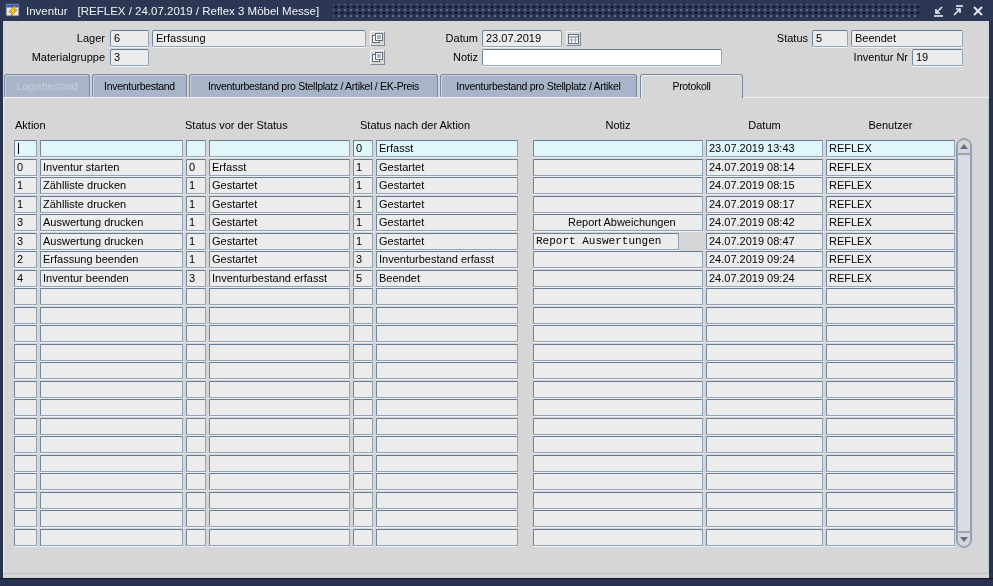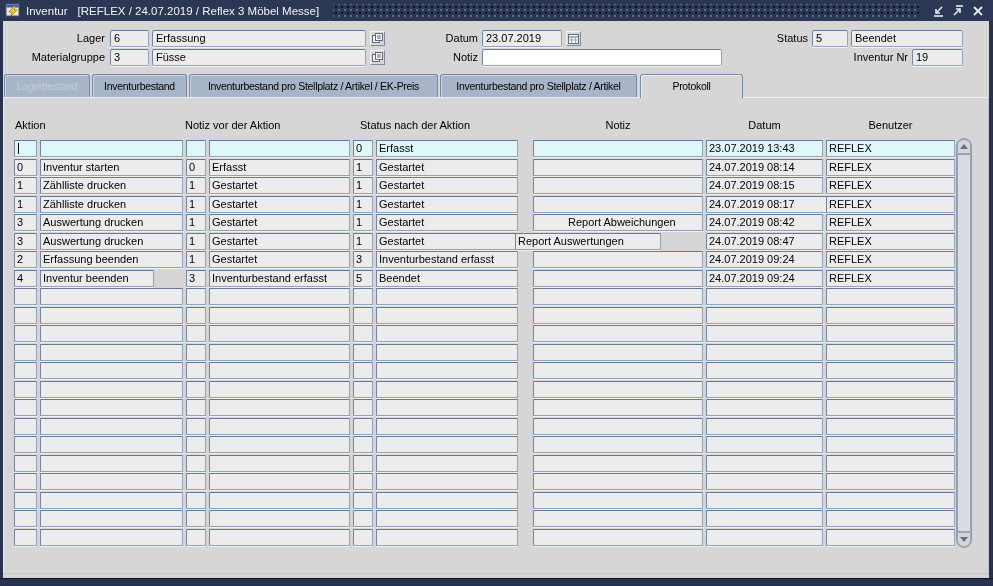--- a/index.html
+++ b/index.html
@@ -146,21 +146,20 @@
     <svg width="11" height="11" viewBox="0 0 11 11">
       <rect x="0.5" y="2.5" width="7" height="7" fill="#fdfdfd" stroke="#5d6b7d"></rect>
       <rect x="3.5" y="0.5" width="7" height="7" fill="#fdfdfd" stroke="#5d6b7d"></rect>
       <line x1="5" y1="3" x2="9" y2="3" stroke="#5d6b7d"></line>
       <line x1="5" y1="5" x2="9" y2="5" stroke="#5d6b7d"></line>
     </svg>
   </button>
 
   <div class="lbl" id="lbl-materialgruppe">Materialgruppe</div>
   <div class="fld" id="fld-materialgruppe-code">3</div>
-  <div class="fld" id="fld-materialgruppe-name">Füsse</div>
   <button class="mini-btn" id="btn-lov-materialgruppe">
     <svg width="11" height="11" viewBox="0 0 11 11">
       <rect x="0.5" y="2.5" width="7" height="7" fill="#fdfdfd" stroke="#5d6b7d"></rect>
       <rect x="3.5" y="0.5" width="7" height="7" fill="#fdfdfd" stroke="#5d6b7d"></rect>
       <line x1="5" y1="3" x2="9" y2="3" stroke="#5d6b7d"></line>
       <line x1="5" y1="5" x2="9" y2="5" stroke="#5d6b7d"></line>
     </svg>
   </button>
 
   <div class="lbl" id="lbl-datum">Datum</div>
@@ -188,21 +187,21 @@
   <div id="tabpage"></div>
   <div id="tabs">
       <div class="tab disabled" style="left: 4px; width: 86px;">Lagerbestand</div>
       <div class="tab" style="left: 92px; width: 95px;">Inventurbestand</div>
       <div class="tab" style="left: 189px; width: 249px;">Inventurbestand pro Stellplatz / Artikel / EK-Preis</div>
       <div class="tab" style="left: 440px; width: 197px;">Inventurbestand pro Stellplatz / Artikel</div>
       <div class="tab active" style="left: 640px; width: 103px;">Protokoll</div>
     </div>
   <div id="headers">
       <div class="colhead c0">Aktion</div>
-      <div class="colhead c1">Notiz vor der Aktion</div>
+      <div class="colhead c1">Status vor der Status</div>
       <div class="colhead c2">Status nach der Aktion</div>
       <div class="colhead c3">Notiz</div>
       <div class="colhead c4">Datum</div>
       <div class="colhead c5">Benutzer</div>
     </div>
   <div id="grid">
       <div class="row current" style="top: 140px;">
         <div class="cell" style="left: 14px; width: 23px;">
           <span class="caret"></span>
         </div>
@@ -238,59 +237,59 @@
         <div class="cell" style="left: 826px; width: 129px;">REFLEX</div>
       </div>
       <div class="row" style="top: 196px;">
         <div class="cell" style="left: 14px; width: 23px;">1</div>
         <div class="cell" style="left: 40px; width: 143px;">Zählliste drucken</div>
         <div class="cell" style="left: 186px; width: 20px;">1</div>
         <div class="cell" style="left: 209px; width: 141px;">Gestartet</div>
         <div class="cell" style="left: 353px; width: 20px;">1</div>
         <div class="cell" style="left: 376px; width: 142px;">Gestartet</div>
         <div class="cell" style="left: 533px; width: 170px;"></div>
-        <div class="cell" style="left: 706px; width: 128px;">24.07.2019 08:17</div>
+        <div class="cell" style="left: 706px; width: 117px;">24.07.2019 08:17</div>
         <div class="cell" style="left: 826px; width: 129px;">REFLEX</div>
       </div>
       <div class="row" style="top: 214px;">
         <div class="cell" style="left: 14px; width: 23px;">3</div>
         <div class="cell" style="left: 40px; width: 143px;">Auswertung drucken</div>
         <div class="cell" style="left: 186px; width: 20px;">1</div>
         <div class="cell" style="left: 209px; width: 141px;">Gestartet</div>
         <div class="cell" style="left: 353px; width: 20px;">1</div>
         <div class="cell" style="left: 376px; width: 142px;">Gestartet</div>
         <div class="cell" style="left: 533px; width: 170px; padding-left: 34px;">Report Abweichungen</div>
         <div class="cell" style="left: 706px; width: 117px;">24.07.2019 08:42</div>
         <div class="cell" style="left: 826px; width: 129px;">REFLEX</div>
       </div>
       <div class="row" style="top: 233px;">
         <div class="cell" style="left: 14px; width: 23px;">3</div>
         <div class="cell" style="left: 40px; width: 143px;">Auswertung drucken</div>
         <div class="cell" style="left: 186px; width: 20px;">1</div>
         <div class="cell" style="left: 209px; width: 141px;">Gestartet</div>
         <div class="cell" style="left: 353px; width: 20px;">1</div>
         <div class="cell" style="left: 376px; width: 142px;">Gestartet</div>
-        <div class="cell" style="left: 515px; width: 146px;">Report Auswertungen</div>
+        <div class="cell" style="left: 533px; width: 146px; font-family: Liberation Mono, monospace;">Report Auswertungen</div>
         <div class="cell" style="left: 706px; width: 117px;">24.07.2019 08:47</div>
         <div class="cell" style="left: 826px; width: 129px;">REFLEX</div>
       </div>
       <div class="row" style="top: 251px;">
         <div class="cell" style="left: 14px; width: 23px;">2</div>
         <div class="cell" style="left: 40px; width: 143px;">Erfassung beenden</div>
         <div class="cell" style="left: 186px; width: 20px;">1</div>
         <div class="cell" style="left: 209px; width: 141px;">Gestartet</div>
         <div class="cell" style="left: 353px; width: 20px;">3</div>
         <div class="cell" style="left: 376px; width: 142px;">Inventurbestand erfasst</div>
         <div class="cell" style="left: 533px; width: 170px;"></div>
         <div class="cell" style="left: 706px; width: 117px;">24.07.2019 09:24</div>
         <div class="cell" style="left: 826px; width: 129px;">REFLEX</div>
       </div>
       <div class="row" style="top: 270px;">
         <div class="cell" style="left: 14px; width: 23px;">4</div>
-        <div class="cell" style="left: 40px; width: 114px;">Inventur beenden</div>
+        <div class="cell" style="left: 40px; width: 143px;">Inventur beenden</div>
         <div class="cell" style="left: 186px; width: 20px;">3</div>
         <div class="cell" style="left: 209px; width: 141px;">Inventurbestand erfasst</div>
         <div class="cell" style="left: 353px; width: 20px;">5</div>
         <div class="cell" style="left: 376px; width: 142px;">Beendet</div>
         <div class="cell" style="left: 533px; width: 170px;"></div>
         <div class="cell" style="left: 706px; width: 117px;">24.07.2019 09:24</div>
         <div class="cell" style="left: 826px; width: 129px;">REFLEX</div>
       </div>
       <div class="row" style="top: 288px;">
         <div class="cell" style="left: 14px; width: 23px;"></div>

